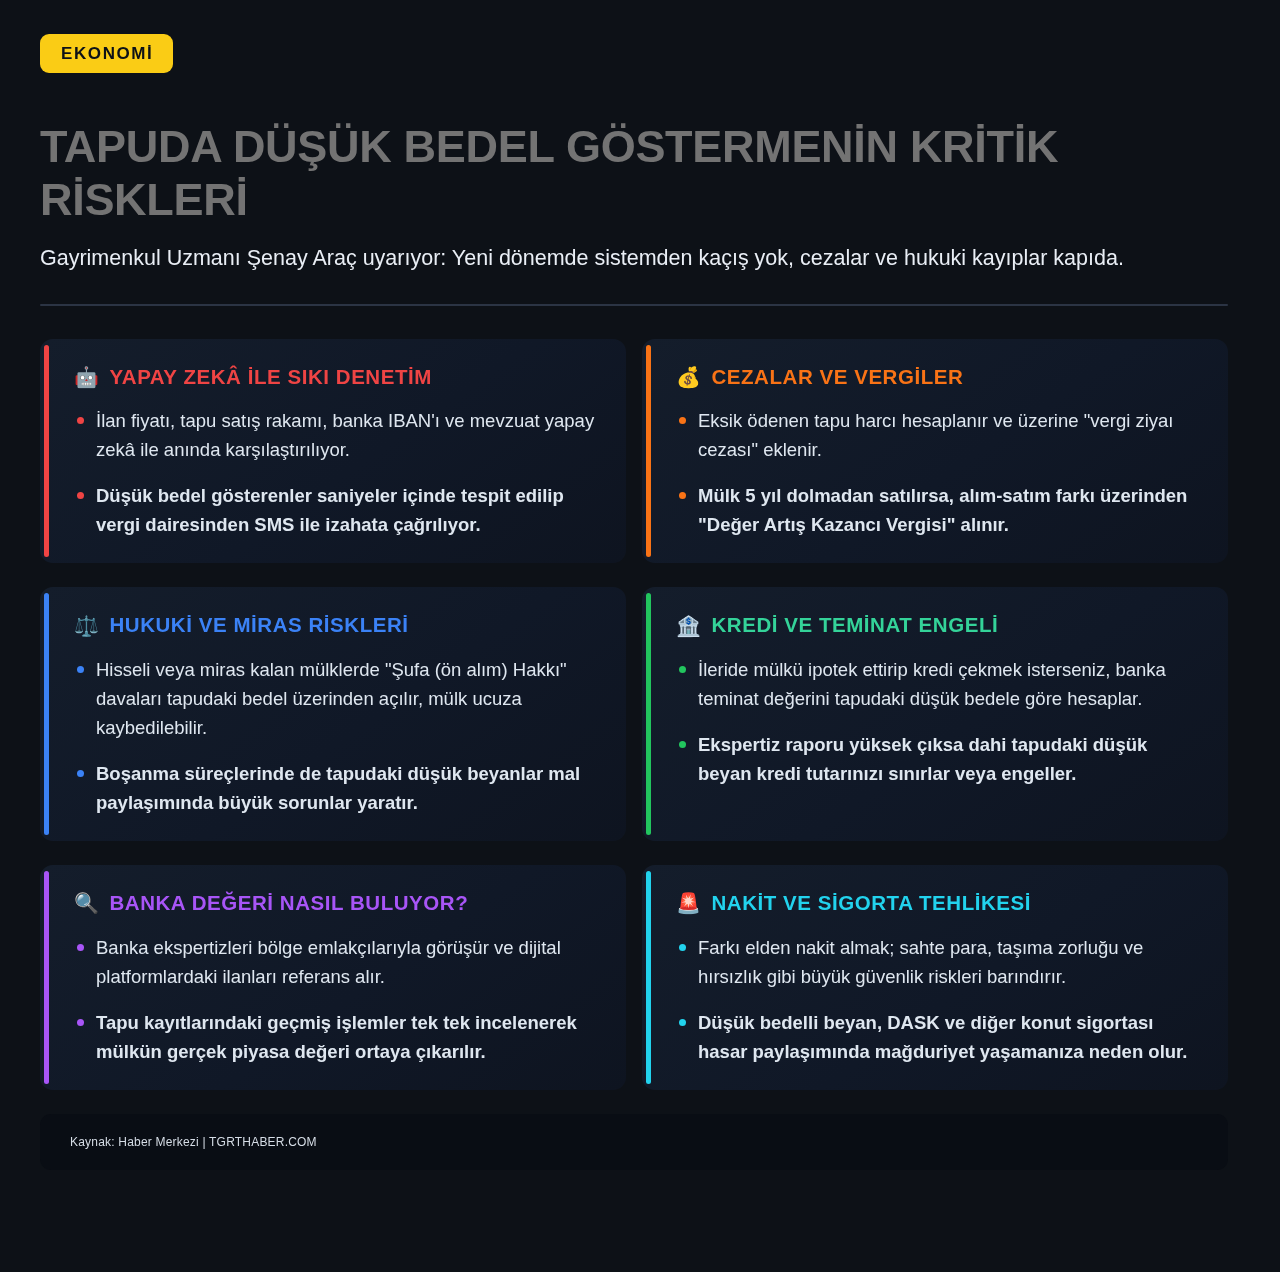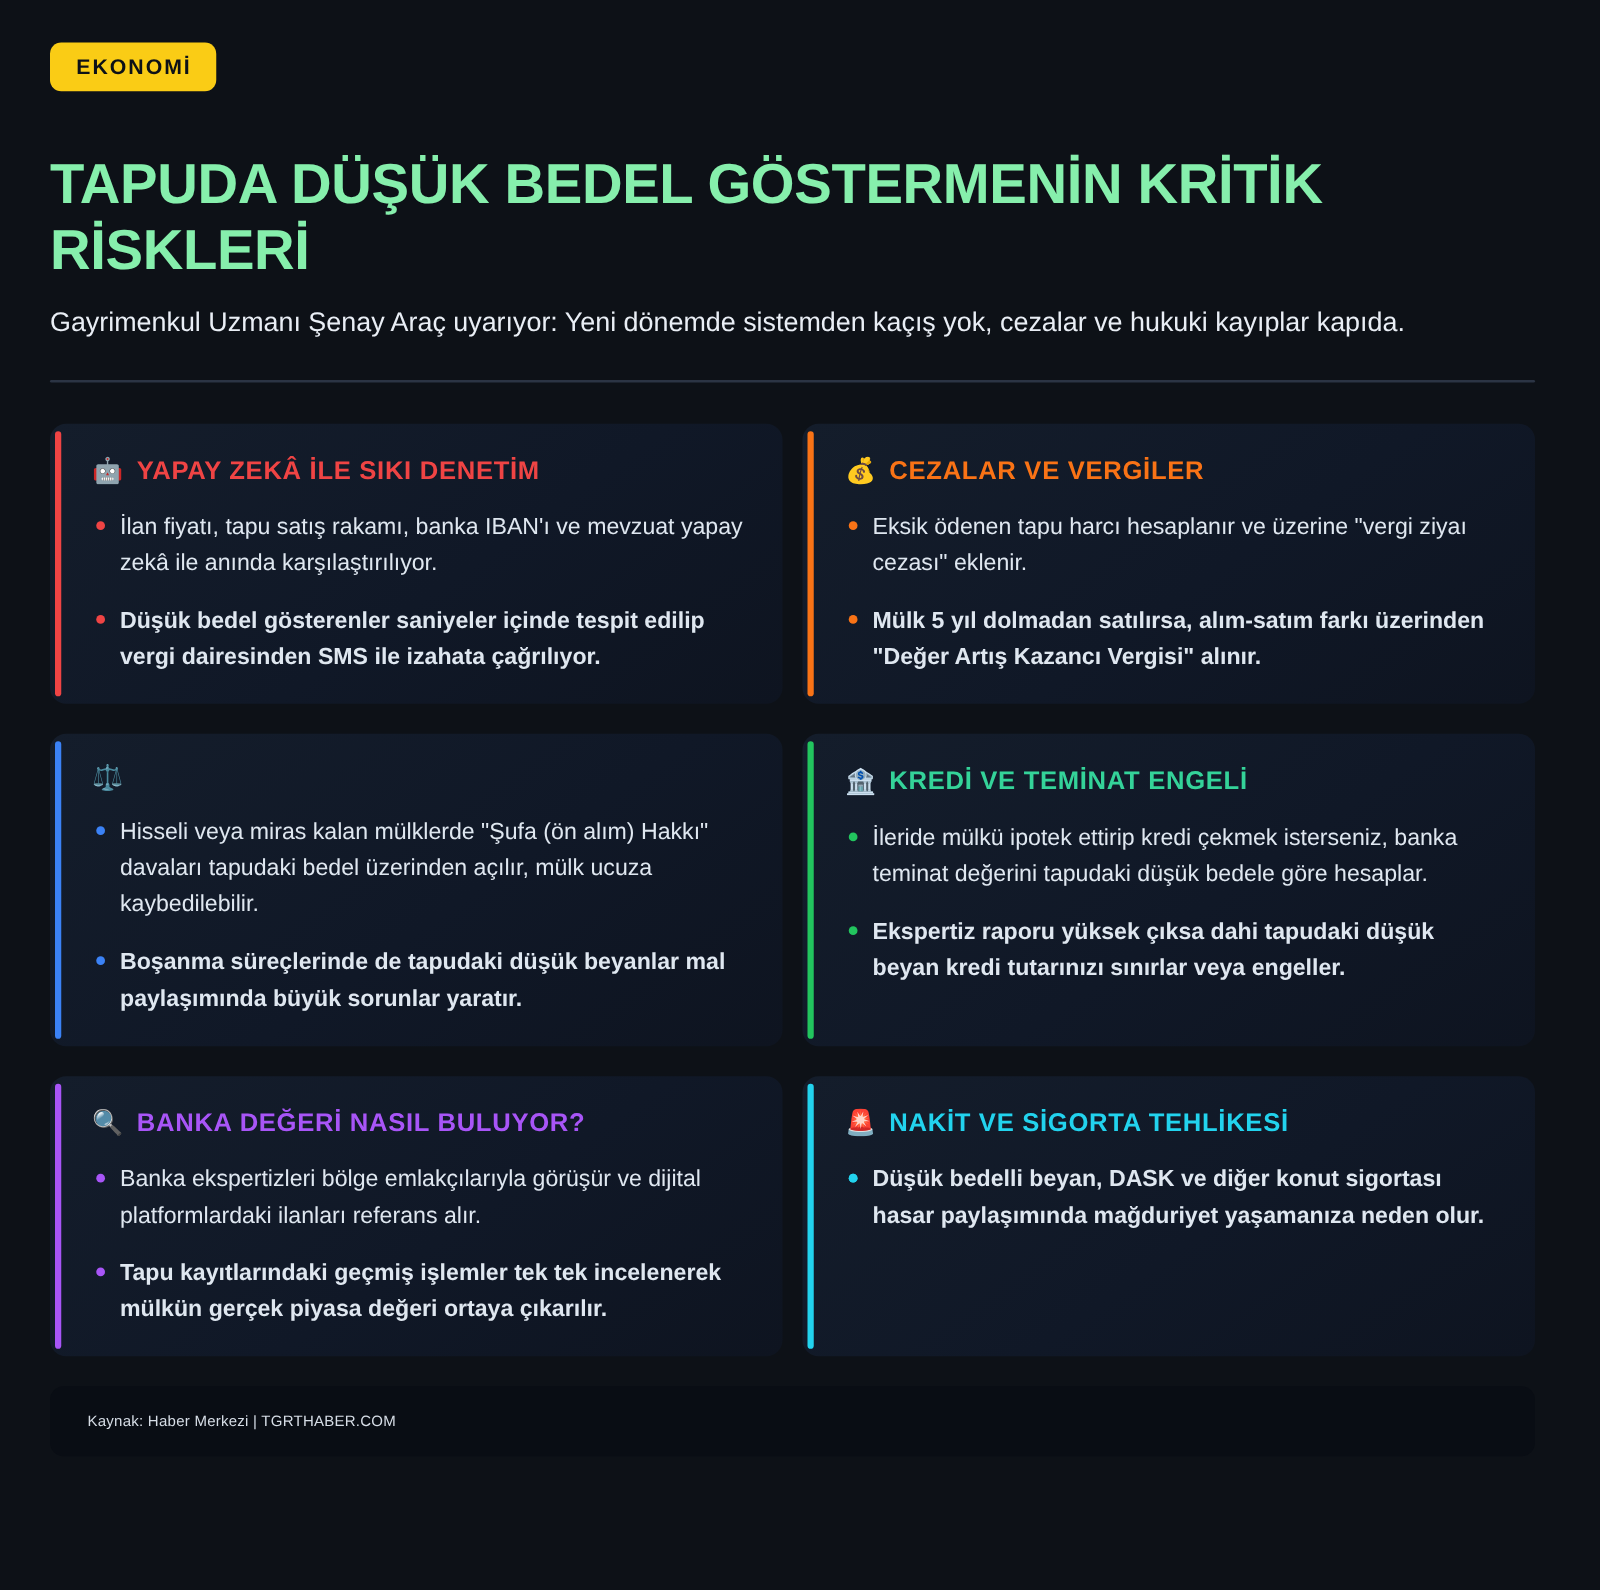--- a/index.html
+++ b/index.html
@@ -143,21 +143,21 @@
     letter-spacing: 0.2px;
   }
 </style>
 </head>
 <body>
 
 <div class="page">
 
   <header>
     <div class="badge" style="background: rgb(250, 204, 21);">EKONOMİ</div>
-    <h1 class="headline" style="color: #86efac; margin-top: 48px;">TAPUDA DÜŞÜK BEDEL GÖSTERMENİN KRİTİK RİSKLERİ</h1>
+    <h1 class="headline" style="color: #737373; margin-top: 48px;">TAPUDA DÜŞÜK BEDEL GÖSTERMENİN KRİTİK RİSKLERİ</h1>
     <p class="subhead">Gayrimenkul Uzmanı Şenay Araç uyarıyor: Yeni dönemde sistemden kaçış yok, cezalar ve hukuki kayıplar kapıda.</p>
     <div class="divider" style="background: rgb(43, 52, 68);"></div>
   </header>
 
   <main class="grid">
 
     <section class="card row-a">
       <span class="accent" style="background: rgb(239, 68, 68);"></span>
       <div class="card-title">
         <span class="card-emoji">🤖</span>
@@ -178,20 +178,21 @@
       <ul class="bullets">
         <li><span class="dot" style="background: rgb(249, 115, 22);"></span><span>Eksik ödenen tapu harcı hesaplanır ve üzerine "vergi ziyaı cezası" eklenir.</span></li>
         <li><span class="dot" style="background: rgb(249, 115, 22);"></span><span>Mülk 5 yıl dolmadan satılırsa, alım-satım farkı üzerinden "Değer Artış Kazancı Vergisi" alınır.</span></li>
       </ul>
     </section>
 
     <section class="card row-b">
       <span class="accent" style="background: rgb(59, 130, 246);"></span>
       <div class="card-title">
         <span class="card-emoji">⚖️</span>
+        <span style="color: rgb(59, 130, 246);">HUKUKİ VE MİRAS RİSKLERİ</span>
       </div>
       <ul class="bullets">
         <li><span class="dot" style="background: rgb(59, 130, 246);"></span><span>Hisseli veya miras kalan mülklerde "Şufa (ön alım) Hakkı" davaları tapudaki bedel üzerinden açılır, mülk ucuza kaybedilebilir.</span></li>
         <li><span class="dot" style="background: rgb(59, 130, 246);"></span><span>Boşanma süreçlerinde de tapudaki düşük beyanlar mal paylaşımında büyük sorunlar yaratır.</span></li>
       </ul>
     </section>
 
     <section class="card row-b">
       <span class="accent" style="background: rgb(34, 197, 94);"></span>
       <div class="card-title">
@@ -216,21 +217,21 @@
       </ul>
     </section>
 
     <section class="card row-c">
       <span class="accent" style="background: rgb(34, 211, 238);"></span>
       <div class="card-title">
         <span class="card-emoji">🚨</span>
         <span style="color: rgb(34, 211, 238);">NAKİT VE SİGORTA TEHLİKESİ</span>
       </div>
       <ul class="bullets">
-        <li><span class="dot" style="background: rgb(34, 211, 238);"></span></li>
+        <li><span class="dot" style="background: rgb(34, 211, 238);"></span><span>Farkı elden nakit almak; sahte para, taşıma zorluğu ve hırsızlık gibi büyük güvenlik riskleri barındırır.</span></li>
         <li><span class="dot" style="background: rgb(34, 211, 238);"></span><span>Düşük bedelli beyan, DASK ve diğer konut sigortası hasar paylaşımında mağduriyet yaşamanıza neden olur.</span></li>
       </ul>
     </section>
 
   </main>
 
   <footer class="footer">
     <span>Kaynak: Haber Merkezi | TGRTHABER.COM</span>
   </footer>
 

